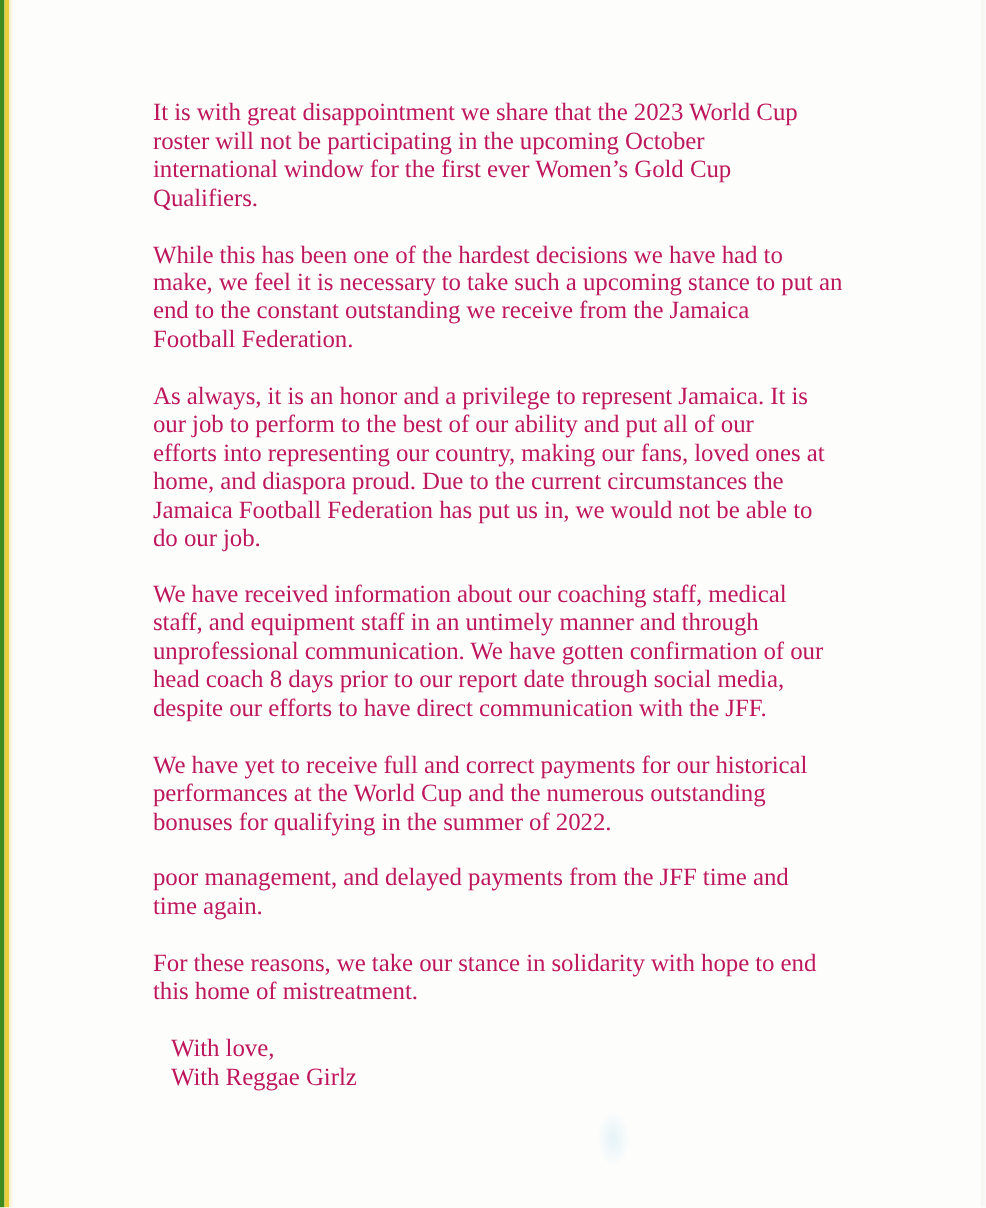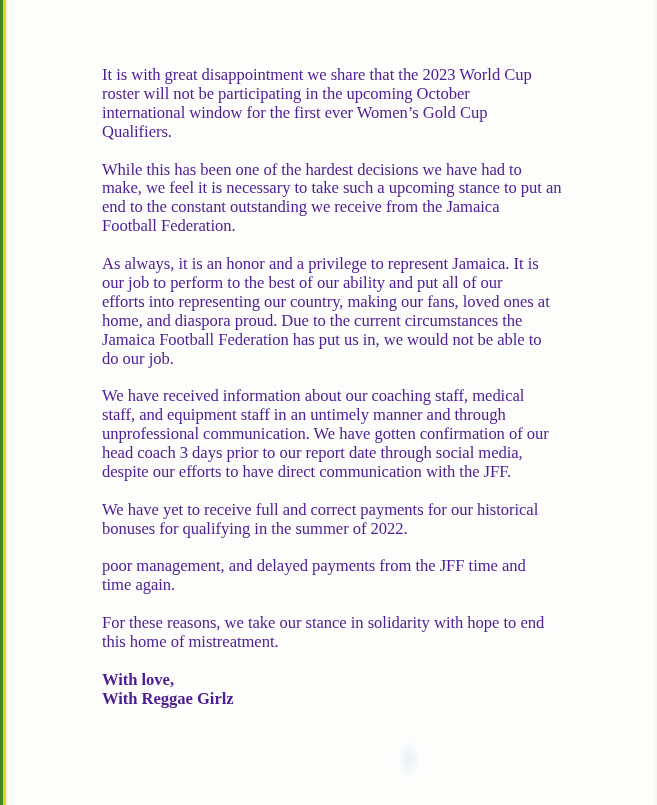--- a/index.html
+++ b/index.html
@@ -38,33 +38,32 @@
       background: #f7f8f3;
     }
     .letter {
       position: absolute;
       left: 102px;
       top: 66px;
       width: 480px;
       font-family: "Liberation Serif", "DejaVu Serif", serif;
       font-size: 16.6px;
       line-height: 18.9px;
-      color: #4c1d95;
+      color: #be185d;
       letter-spacing: -0.05px;
     }
     .para {
       margin: 0 0 18.9px 0;
     }
     .line {
       display: block;
       white-space: nowrap;
     }
     .signoff {
-      margin: 0;
-      font-weight: bold;
+      margin: 12px;
     }
     .watermark {
       position: absolute;
       left: 398px;
       top: 740px;
       width: 22px;
       height: 38px;
       border-radius: 50% 50% 40% 40%;
       background: radial-gradient(ellipse at center, rgba(210,235,245,0.55), rgba(253,253,252,0) 70%);
     }
@@ -99,26 +98,27 @@
     <span class="line">efforts into representing our country, making our fans, loved ones at</span>
     <span class="line">home, and diaspora proud. Due to the current circumstances the</span>
     <span class="line">Jamaica Football Federation has put us in, we would not be able to</span>
     <span class="line">do our job.</span>
   </p>
 
   <p class="para">
     <span class="line">We have received information about our coaching staff, medical</span>
     <span class="line">staff, and equipment staff in an untimely manner and through</span>
     <span class="line">unprofessional communication. We have gotten confirmation of our</span>
-    <span class="line">head coach 3 days prior to our report date through social media,</span>
+    <span class="line">head coach 8 days prior to our report date through social media,</span>
     <span class="line">despite our efforts to have direct communication with the JFF.</span>
   </p>
 
   <p class="para">
     <span class="line">We have yet to receive full and correct payments for our historical</span>
+    <span class="line">performances at the World Cup and the numerous outstanding</span>
     <span class="line">bonuses for qualifying in the summer of 2022.</span>
   </p>
 
   <p class="para">
     <span class="line">poor management, and delayed payments from the JFF time and</span>
     <span class="line">time again.</span>
   </p>
 
   <p class="para">
     <span class="line">For these reasons, we take our stance in solidarity with hope to end</span>

